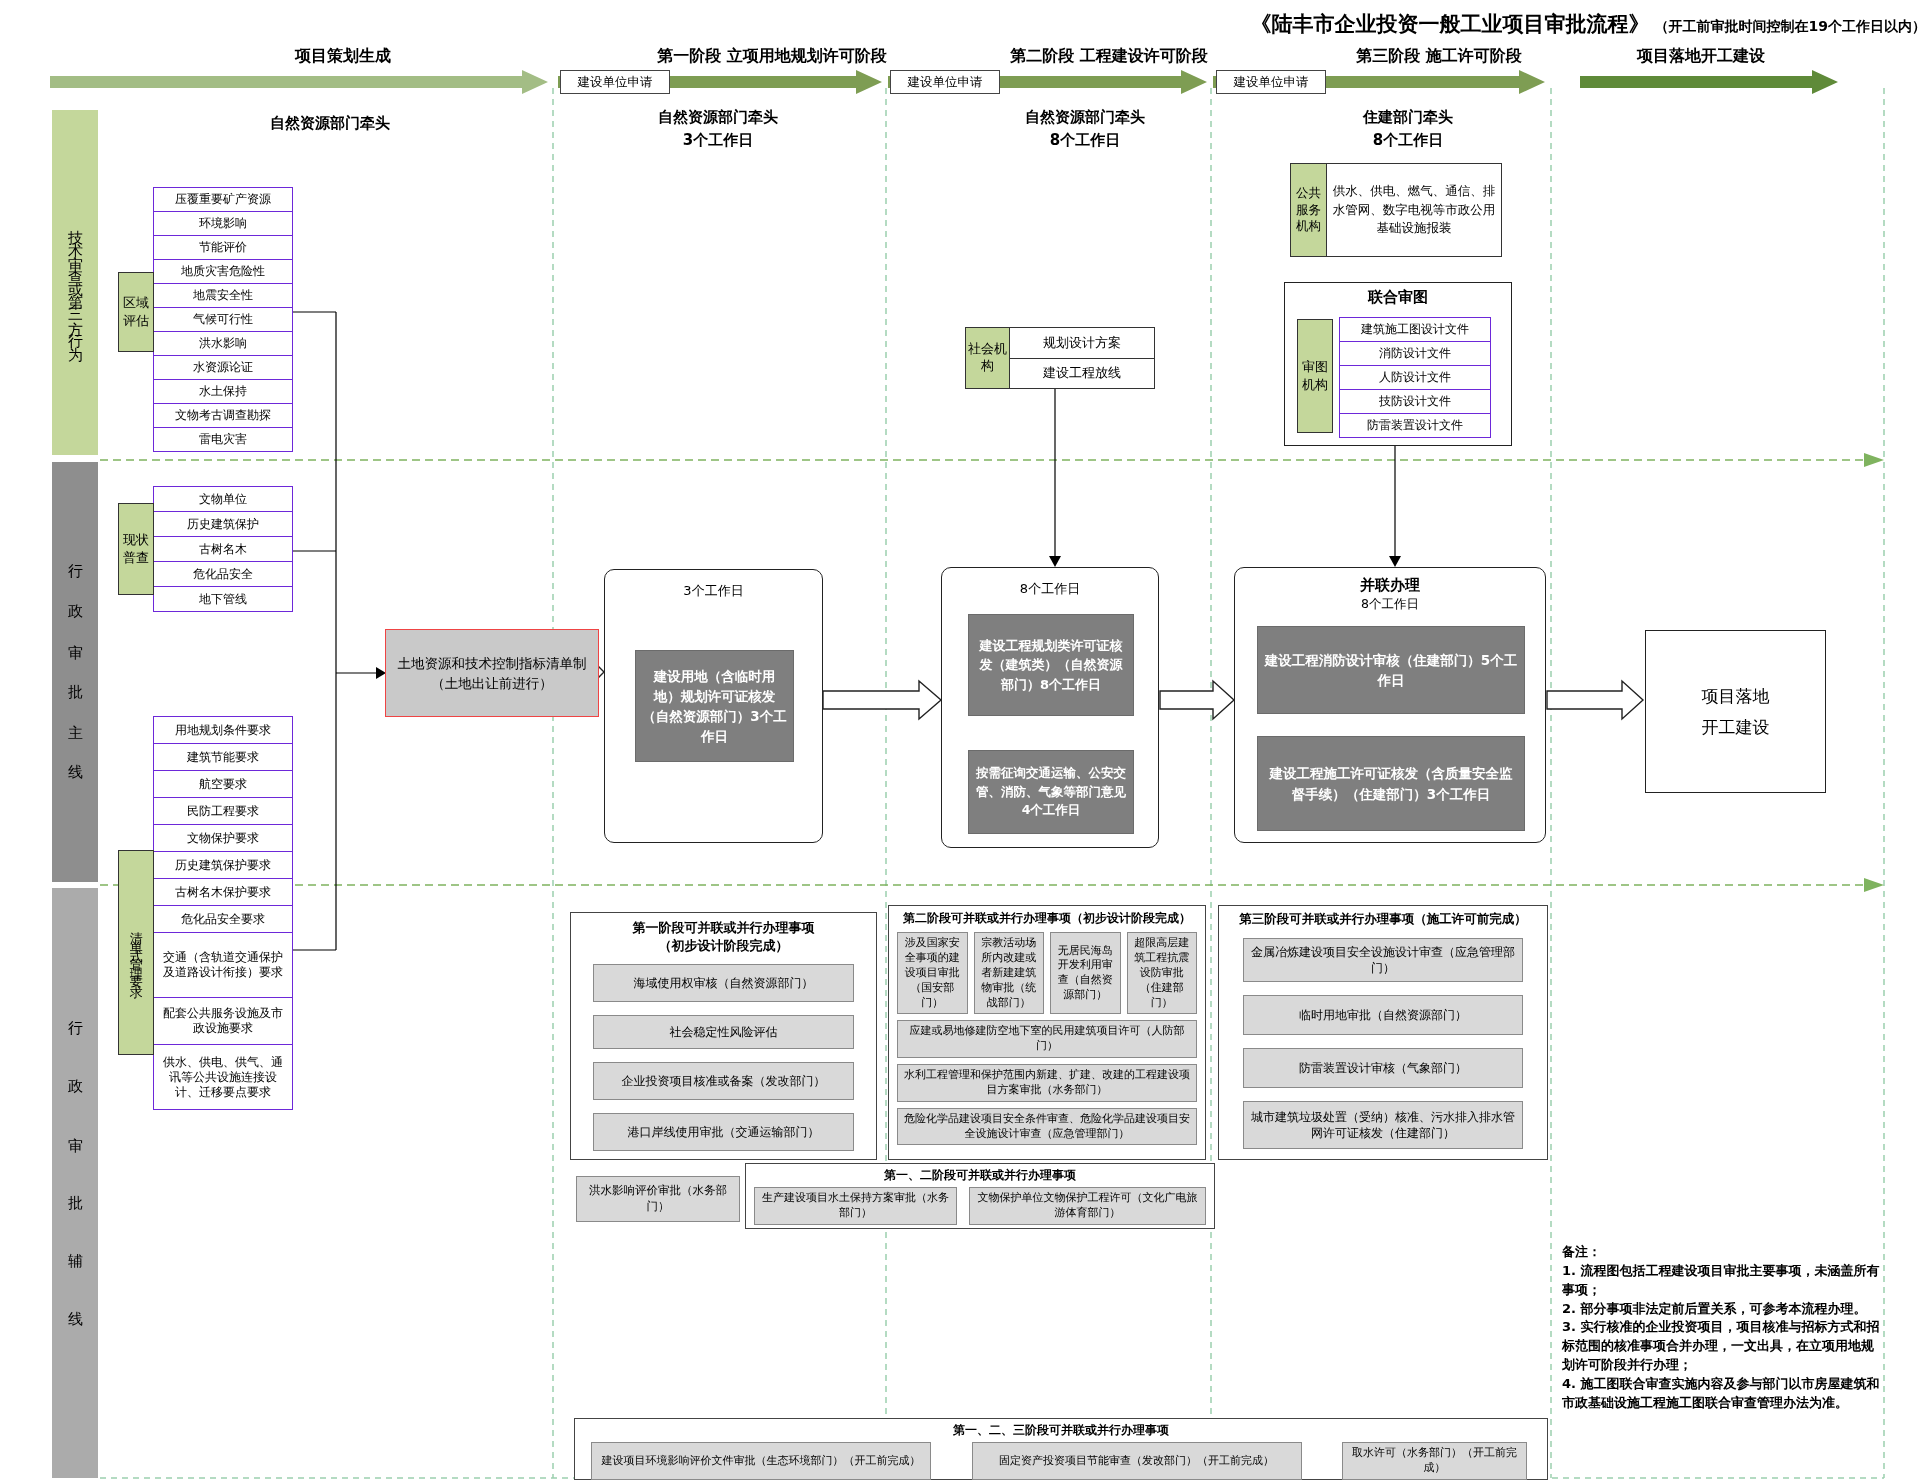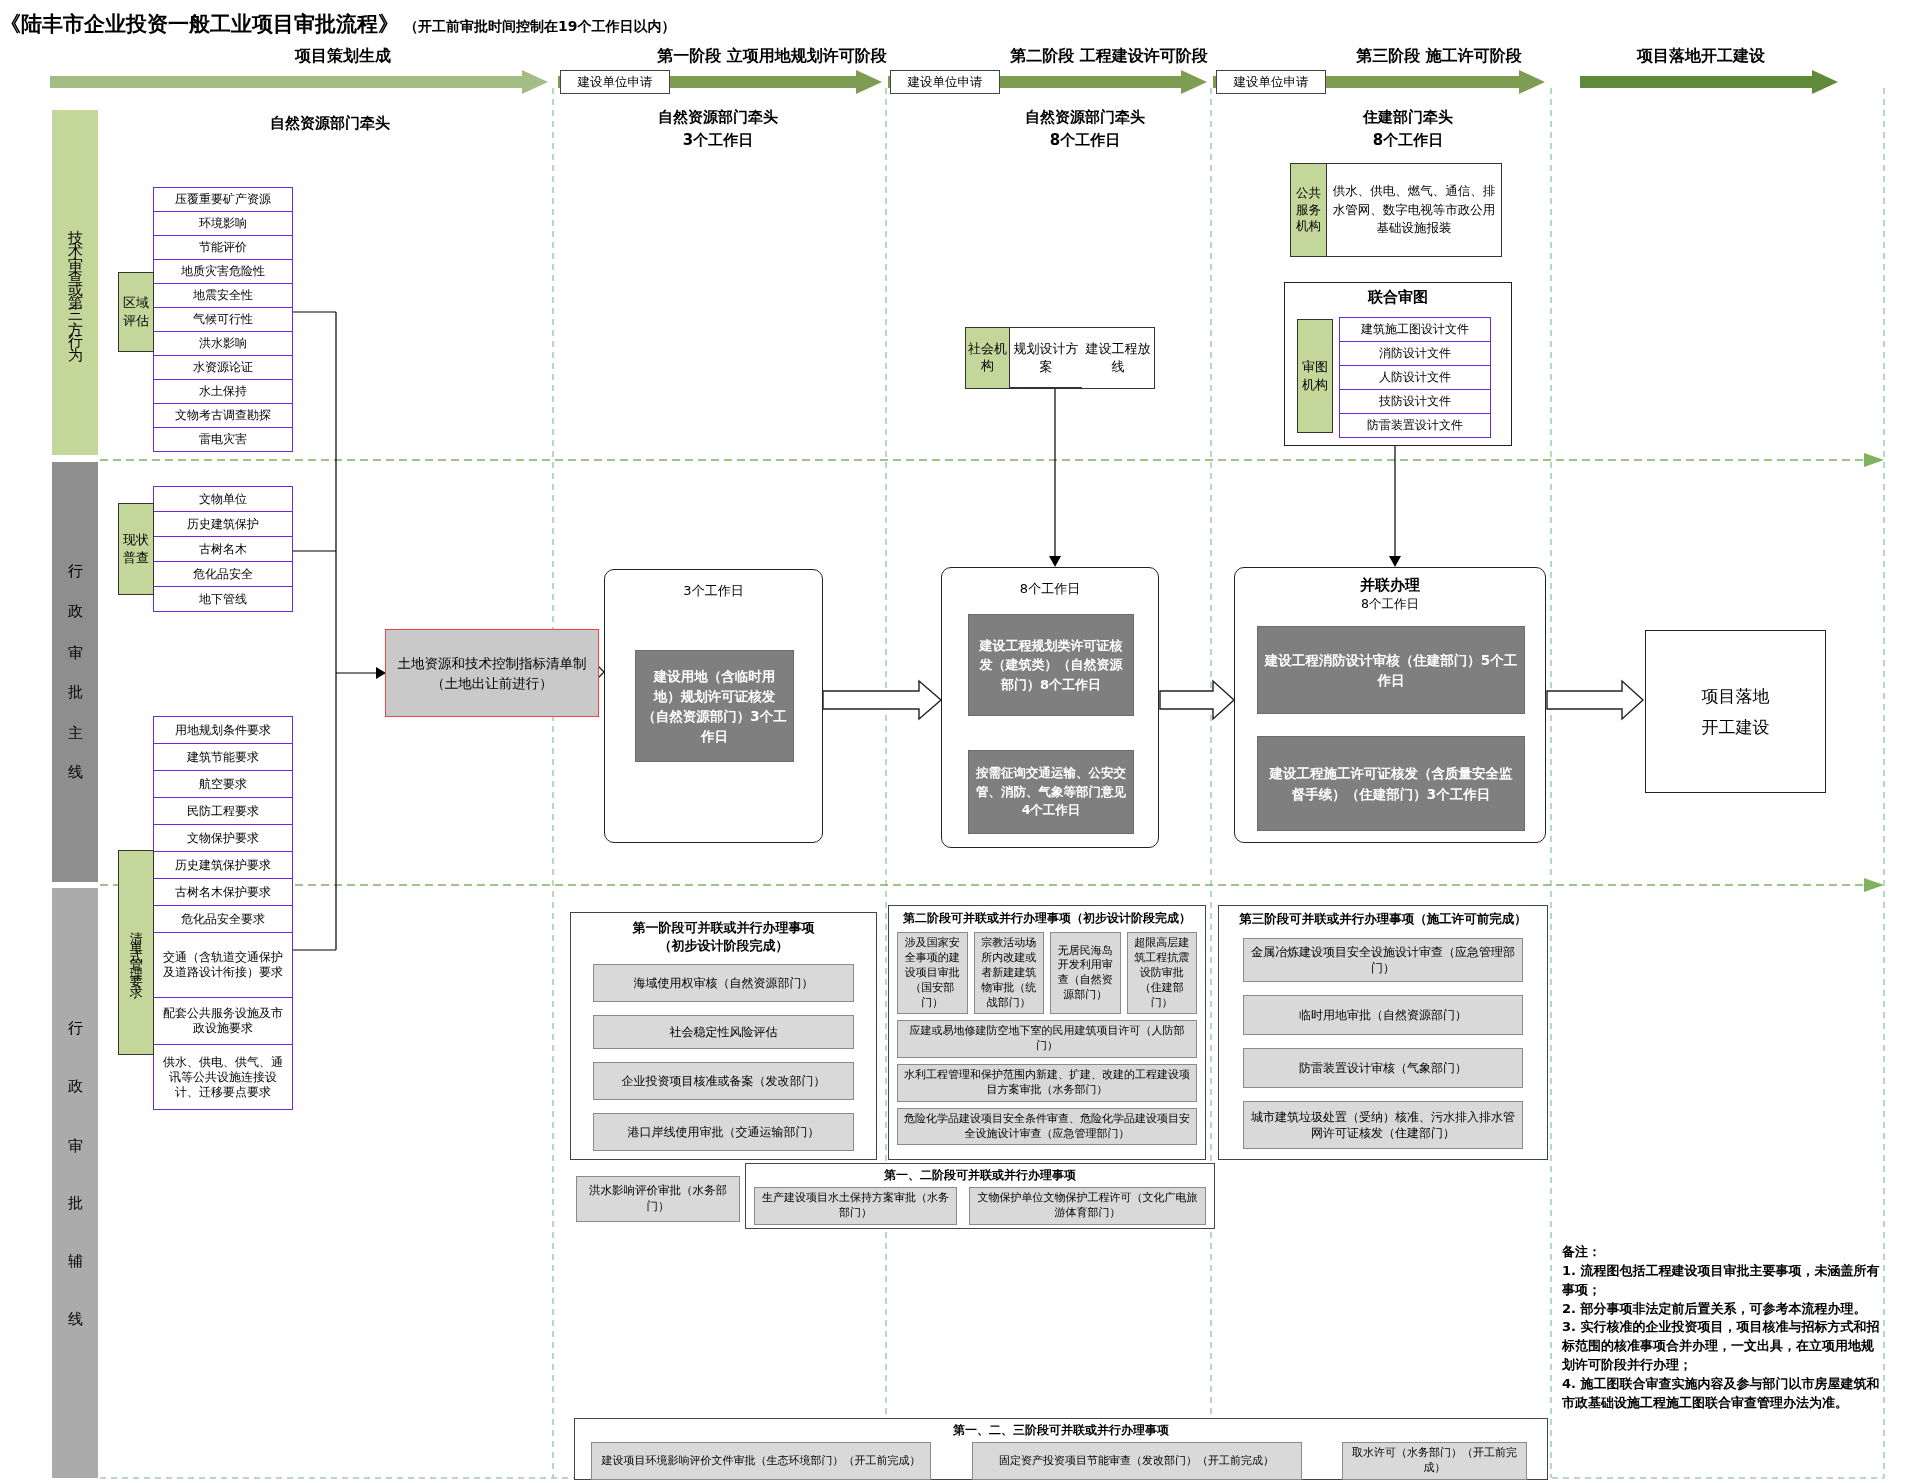--- a/index.html
+++ b/index.html
@@ -68,21 +68,21 @@
     <polygon points="1045,738 1057,738 1051,749" fill="#000"></polygon>
 
     <g fill="#fff" stroke="#222" stroke-width="1.4">
       <polygon points="569,664 588,664 588,656 604,672 588,688 588,680 569,680"></polygon>
       <polygon points="823,691 919,691 919,681 941,700 919,719 919,709 823,709"></polygon>
       <polygon points="1160,691 1213,691 1213,681 1234,700 1213,719 1213,709 1160,709"></polygon>
       <polygon points="1547,691 1622,691 1622,681 1643,700 1622,719 1622,709 1547,709"></polygon>
     </g>
   </svg>
 
-  <div class="abs" style="left:0;top:10px;width:1926px;text-align:left">
+  <div class="abs" style="left:0;top:10px;width:1926px;text-align:right">
     <span style="font-size:21px;font-weight:bold">《陆丰市企业投资一般工业项目审批流程》</span>
     <span style="font-size:14px;font-weight:bold">（开工前审批时间控制在19个工作日以内）</span>
   </div>
 
   <div class="abs phase" style="left:243px;top:46px;width:200px">项目策划生成</div>
   <div class="abs phase" style="left:617px;top:46px;width:310px">第一阶段  立项用地规划许可阶段</div>
   <div class="abs phase" style="left:959px;top:46px;width:300px">第二阶段  工程建设许可阶段</div>
   <div class="abs phase" style="left:1289px;top:46px;width:300px">第三阶段  施工许可阶段</div>
   <div class="abs phase" style="left:1586px;top:46px;width:230px">项目落地开工建设</div>
 
@@ -163,21 +163,21 @@
   </div>
 
   <div class="scont" style="left:941px;top:567px;width:218px;height:281px">
     <div class="days">8个工作日</div>
     <div class="abs dark" style="left:26px;top:46px;width:166px;height:102px;font-size:13px">建设工程规划类许可证核发（建筑类）（自然资源部门）8个工作日</div>
     <div class="abs dark" style="left:26px;top:182px;width:166px;height:84px;font-size:12.5px">按需征询交通运输、公安交管、消防、气象等部门意见 4个工作日</div>
   </div>
 
   <div class="abs" style="left:965px;top:327px;width:190px;height:62px;border:1px solid #333;display:flex;background:#fff">
     <div class="ctr green" style="width:44px;border-right:1px solid #333;font-size:13px;line-height:1.3;padding:2px">社会机构</div>
-    <div style="flex:1;display:flex;flex-direction:row">
+    <div style="flex:1;display:flex;flex-direction:column">
       <div class="ctr" style="flex:1;border-bottom:1px solid #333;font-size:13px">规划设计方案</div>
       <div class="ctr" style="flex:1;font-size:13px">建设工程放线</div>
     </div>
   </div>
 
   <div class="scont" style="left:1234px;top:567px;width:312px;height:276px">
     <div style="text-align:center;margin-top:8px;font-weight:bold;font-size:15px">并联办理</div>
     <div style="text-align:center;font-size:12.5px;margin-top:1px">8个工作日</div>
     <div class="abs dark" style="left:22px;top:58px;width:268px;height:88px">建设工程消防设计审核（住建部门）5个工作日</div>
     <div class="abs dark" style="left:22px;top:168px;width:268px;height:95px">建设工程施工许可证核发（含质量安全监督手续）（住建部门）3个工作日</div>

